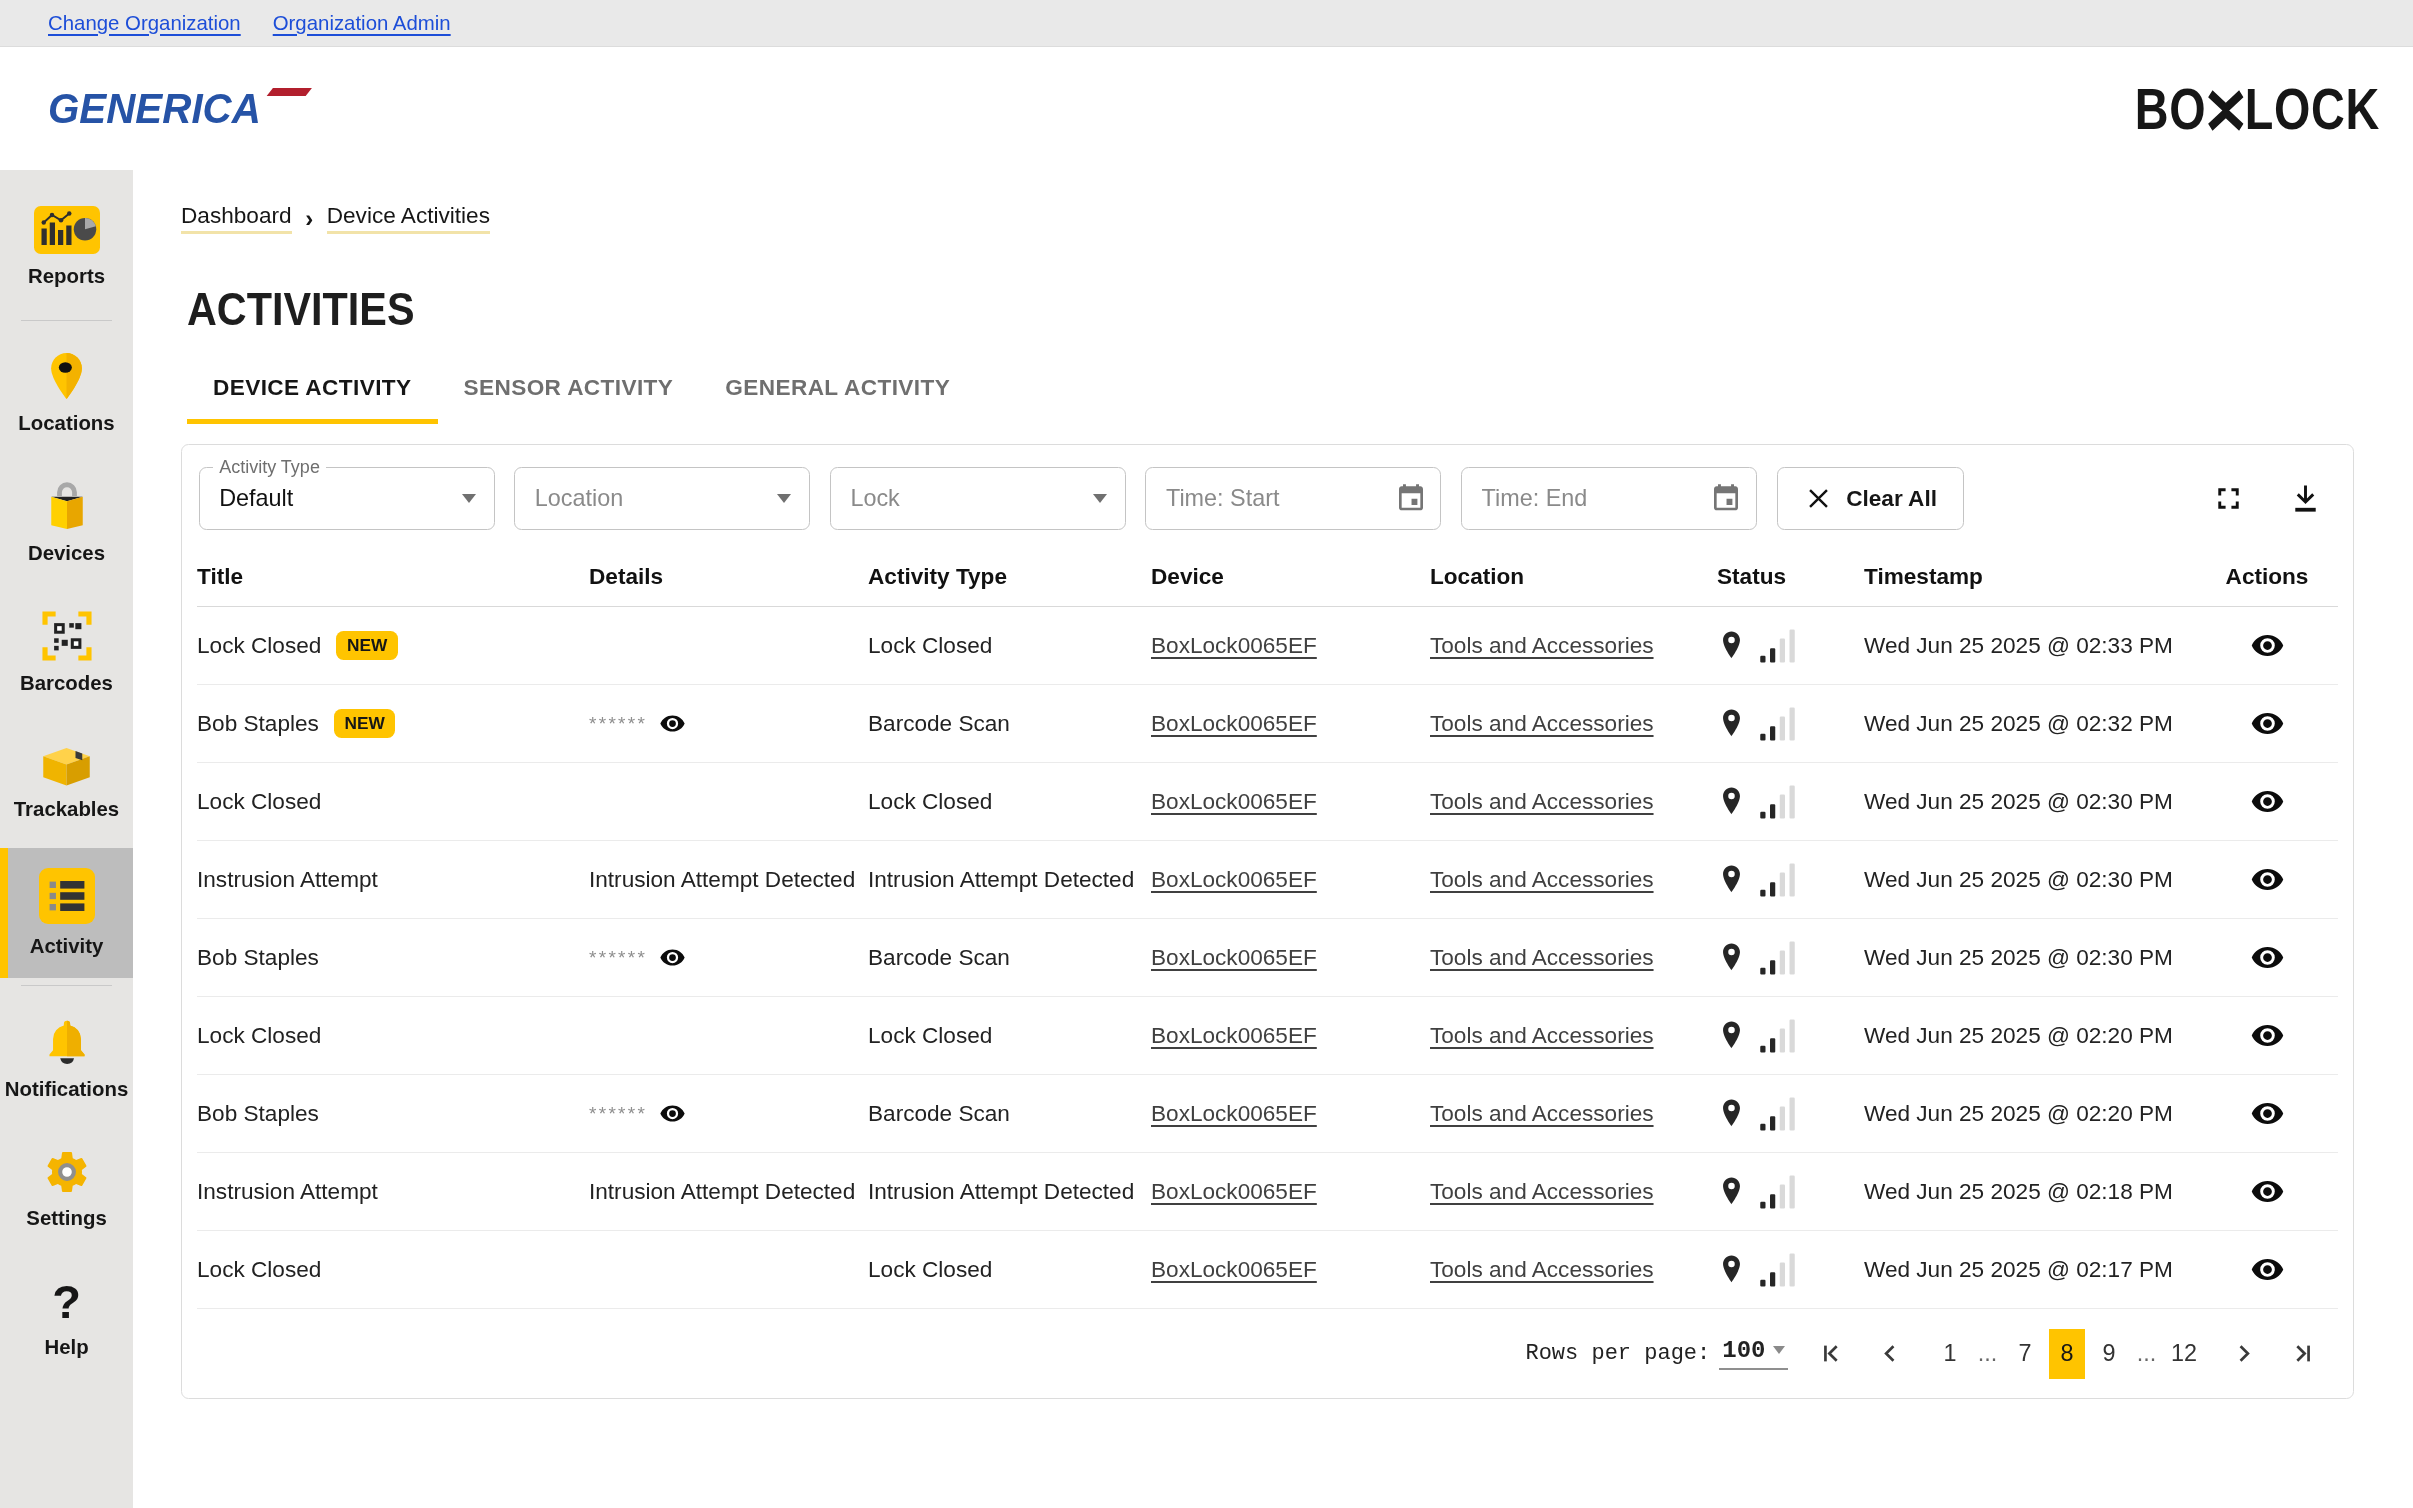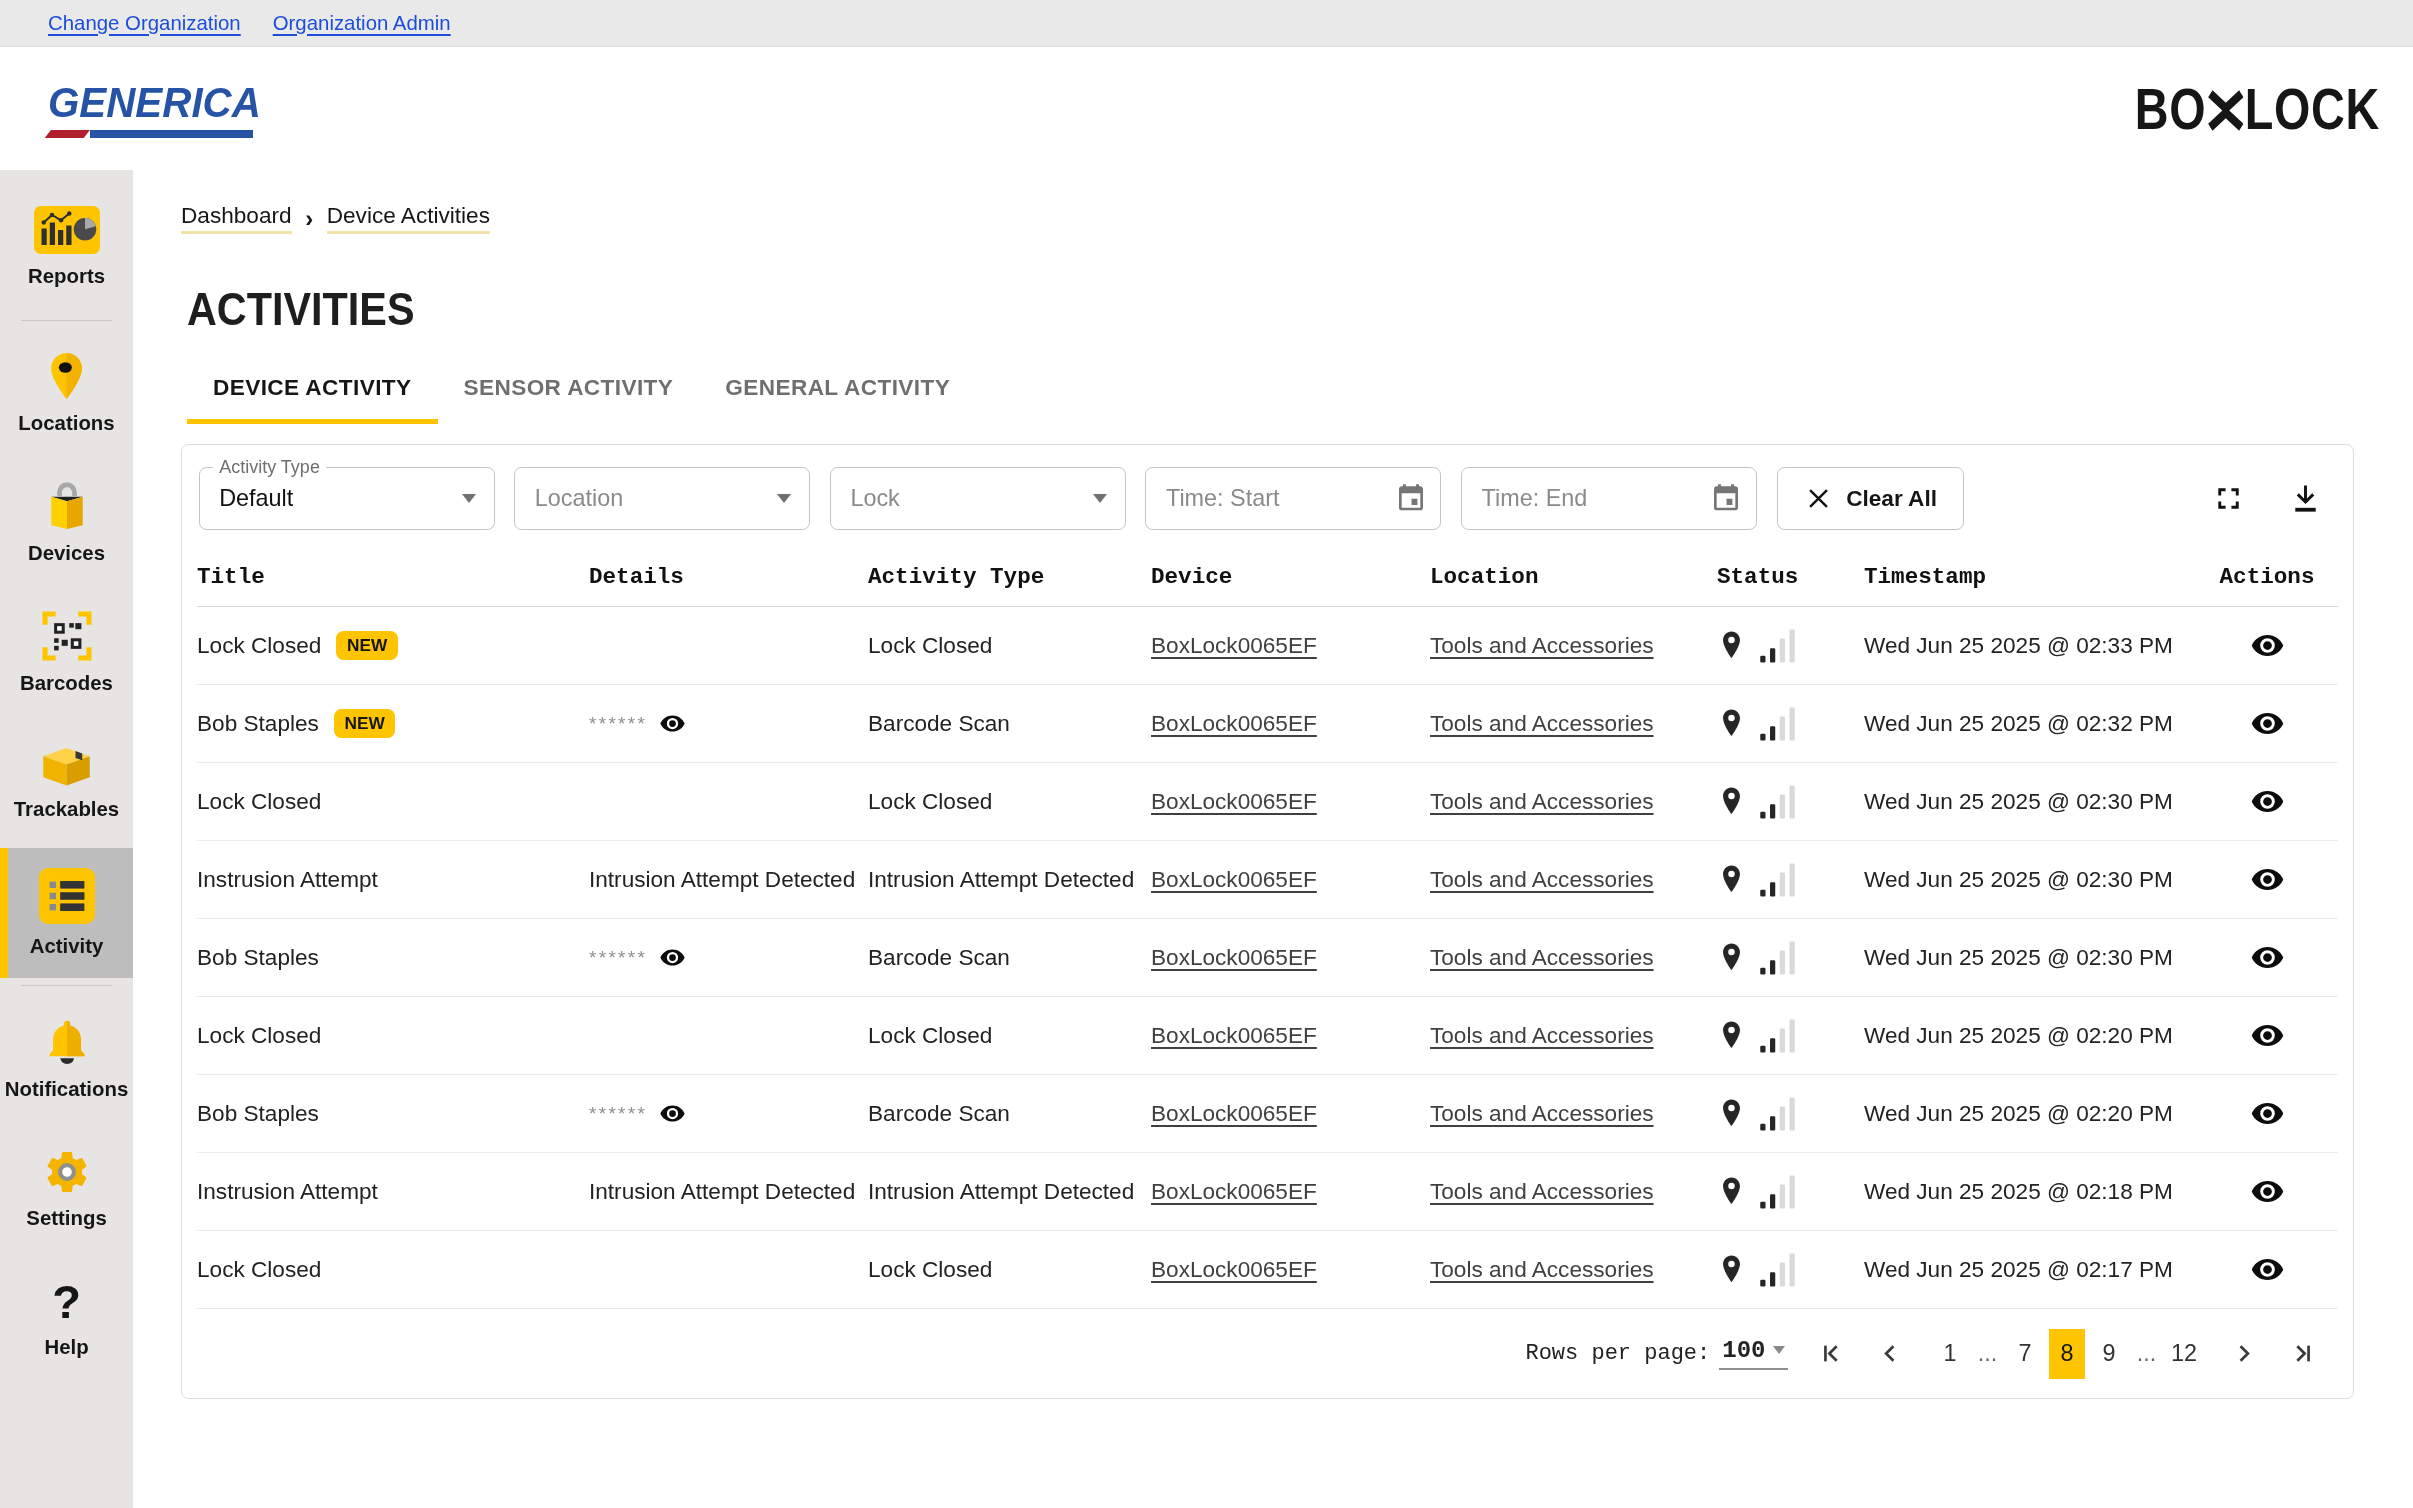--- a/index.html
+++ b/index.html
@@ -4,21 +4,21 @@
 <style>
   * { box-sizing: border-box; margin: 0; padding: 0; }
   html,body { width:2413px; height:1508px; background:#fff; font-family:"Liberation Sans", sans-serif; color:#1e1e1e; overflow:hidden; }
 
   
   .topbar { height:47px; background:#e9e9e9; border-bottom:0.8px solid #dcdcdc; display:flex; align-items:center; gap:32px; padding:0 48px; }
   .topbar a { font-size:20.4px; color:#1d4ed8; text-decoration:underline; text-underline-offset:3.8px; font-weight:500; cursor:pointer; }
 
   
   .header { height:123px; background:#fff; display:flex; align-items:center; padding:0 33px 0 48px; }
-  .generica { display:flex; flex-direction:column; width:205px; }
+  .generica { display:flex; width:205px; }
   .generica .gtext { font-size:42px; font-weight:800; font-style:italic; color:#2653a6; letter-spacing:0px; transform:scaleX(.96); transform-origin:left; }
   .gbar { display:flex; height:7.5px; margin-top:3px; }
   .gbar .red { width:39px; background:#b21f2d; transform:skewX(-38deg); }
   .gbar .blue { flex:1; background:#2653a6; margin-left:3px; }
   .boxlock { margin-left:auto; display:flex; align-items:center; font-size:57px; font-weight:900; letter-spacing:0.8px; color:#161616; transform:scaleX(.82); transform-origin:right center; }
   .boxlock svg { margin:4.5px 1.5px 0; }
 
   
   .sidebar { position:absolute; left:0; top:170px; bottom:0; width:133px; background:#e6e5e3; display:flex; flex-direction:column; }
   .side-item { height:130px; display:flex; flex-direction:column; align-items:center; justify-content:center; gap:10.6px; cursor:pointer; position:relative; }
@@ -50,21 +50,21 @@
   .caret { position:absolute; right:18px; width:0; height:0; border-left:7.5px solid transparent; border-right:7.5px solid transparent; border-top:9px solid #707070; }
   .fbox .cal { position:absolute; right:13.6px; }
   .clear-btn { height:63px; border:1.5px solid #c4c4c4; border-radius:7.5px; background:#fff; display:flex; align-items:center; gap:13.6px; padding:0 26px; font-size:22.6px; font-weight:600; color:#161616; cursor:pointer; }
   .tools { margin-left:auto; display:flex; align-items:center; gap:42px; padding-right:13.6px; }
   .tools .tool { cursor:pointer; display:flex; }
 
   
   .table { padding:0 15px; }
   .t-row { display:grid; grid-template-columns:392px 279px 283px 279px 287px 147px 332px 1fr; align-items:center; }
   .t-head { height:60px; border-bottom:0.8px solid #d9d9d9; }
-  .t-head .hc { font-size:22.6px; font-weight:700; color:#111;font-family:Liberation Mono, monospace; }
+  .t-head .hc { font-size:22.6px; font-weight:700; color:#111; }
   .t-body .t-row { height:78px; border-bottom:0.8px solid #ebebeb; }
   .cell { font-size:22.6px; color:#222; display:flex; align-items:center; }
   .cell a { color:#404040; text-decoration:underline; text-underline-offset:3.8px; cursor:pointer; }
   .badge-new { margin-left:15px; background:#ffc400; color:#161616; font-size:17.3px; font-weight:700; border-radius:7.5px; padding:6px 10.6px; line-height:1; }
   .mask { color:#8f8f8f; font-size:19px; letter-spacing:2.3px; }
   .mask-eye { margin-left:12px; display:flex; cursor:pointer; }
   .status-cell { gap:13.6px; }
   .actions-cell { justify-content:center; }
   .actions-cell .eye { cursor:pointer; display:flex; }
 

